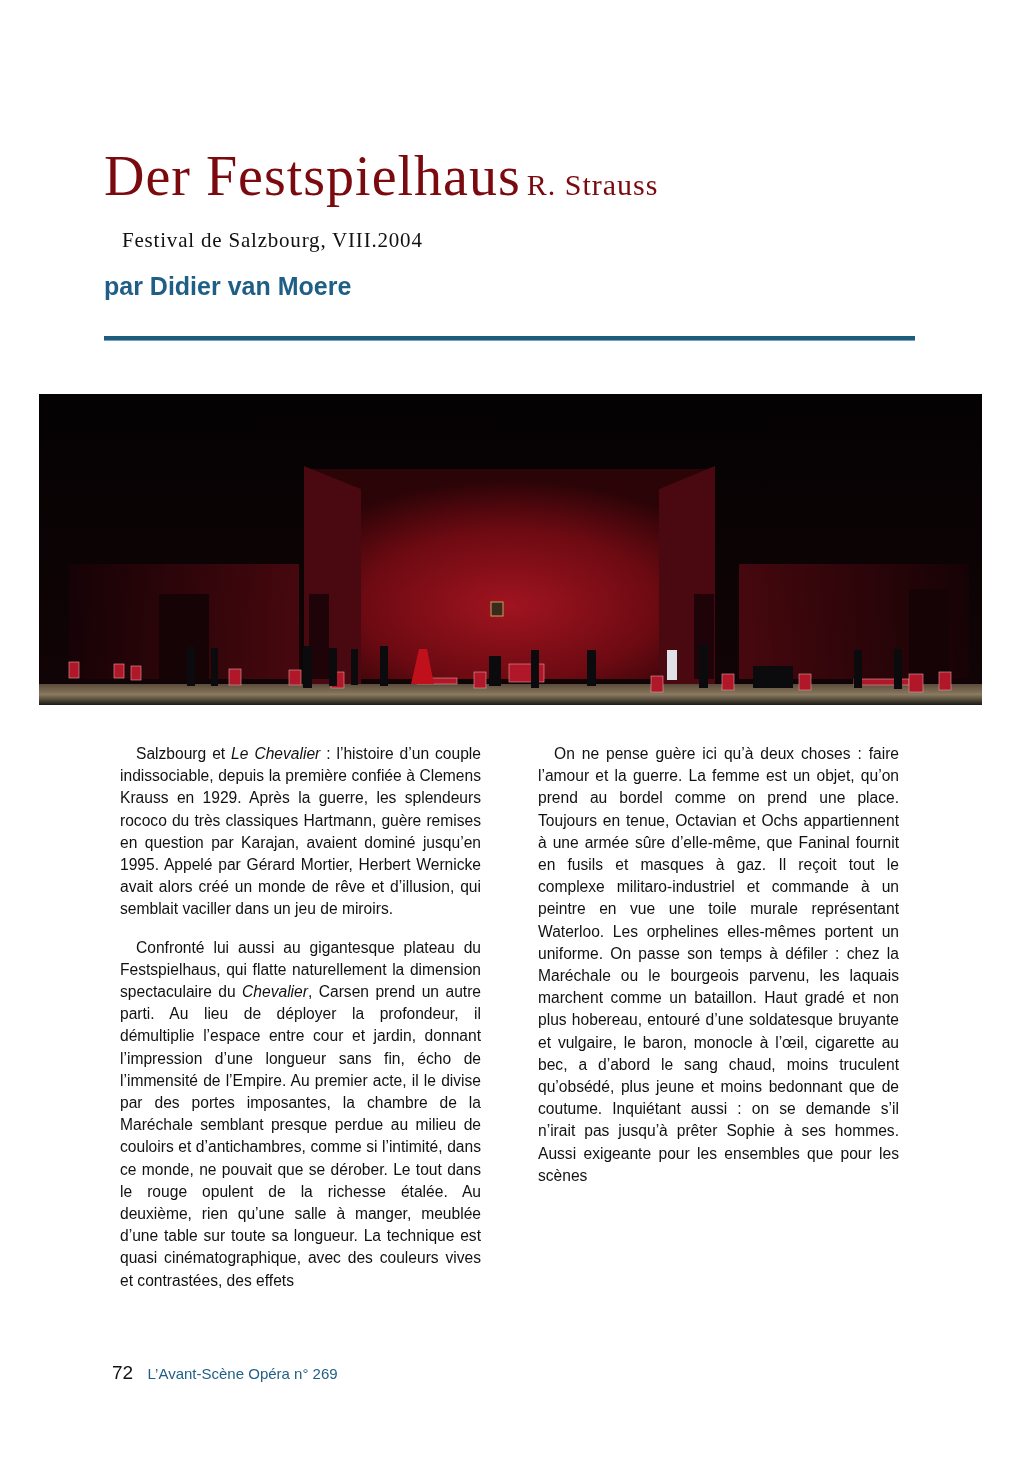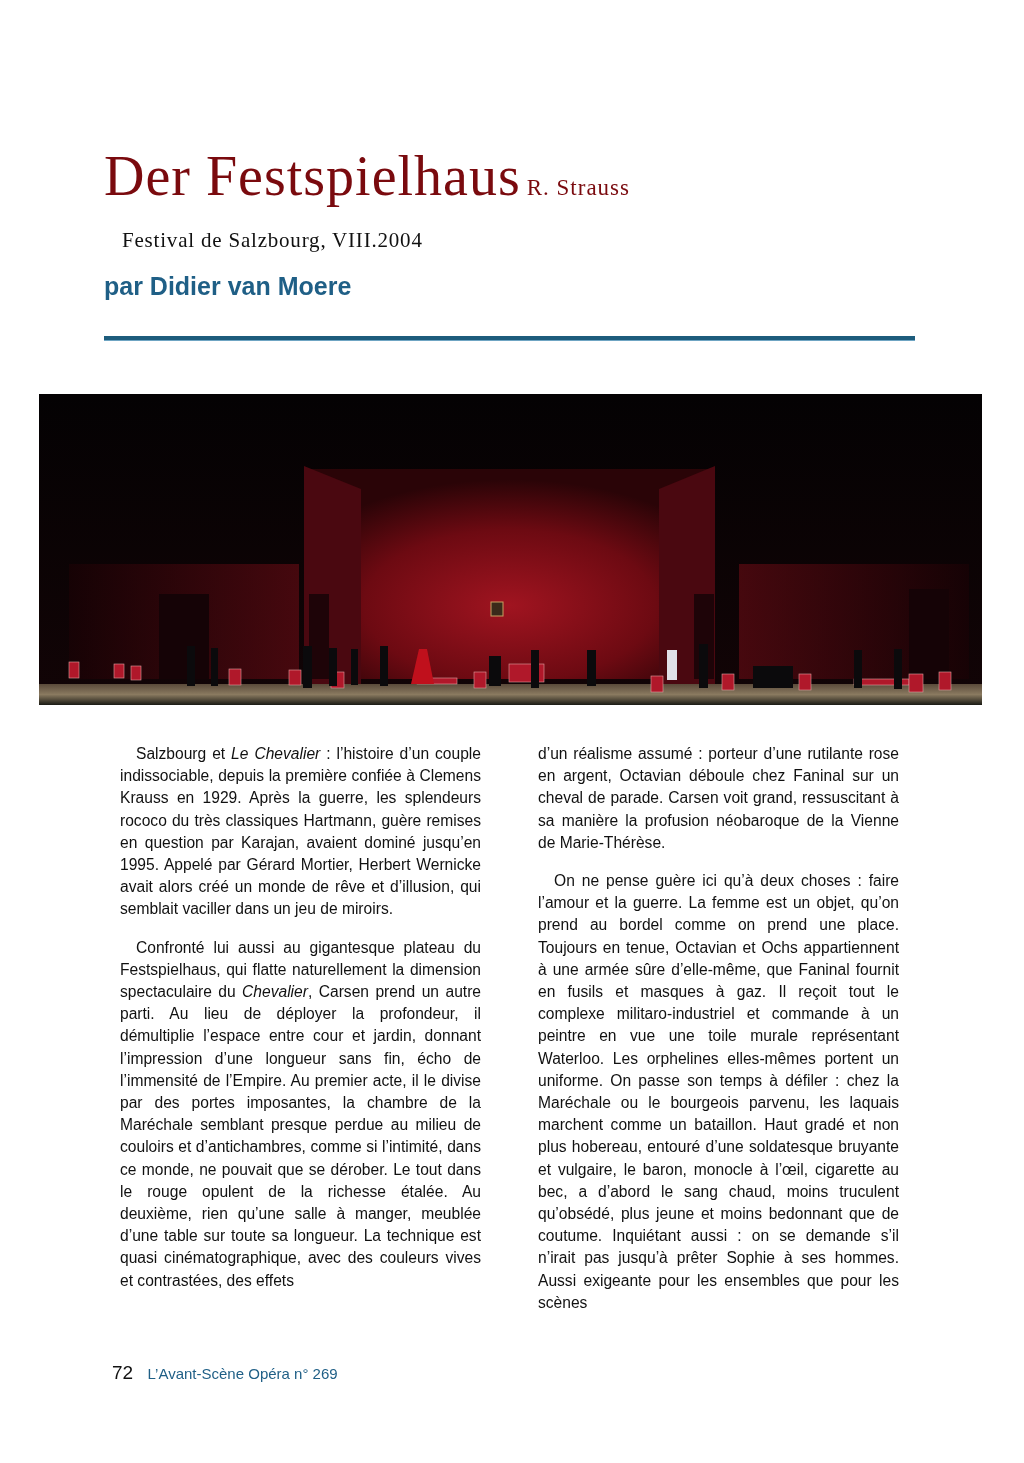--- a/index.html
+++ b/index.html
@@ -1,20 +1,20 @@
 <!DOCTYPE html>
 <html><head>
   <meta charset="utf-8">
   <style>
     html, body { margin: 0; padding: 0; background: #ffffff; }
     body { width: 1024px; height: 1463px; position: relative; overflow: hidden; font-family: "Liberation Sans", sans-serif; color: #111; }
 
     .title-block { position: absolute; left: 104px; top: 140px; }
     .title { font-family: "Liberation Serif", serif; color: #7a0a0e; font-size: 56px; line-height: 72px; letter-spacing: 1px; white-space: nowrap; }
-    .title .composer { font-size: 23px; letter-spacing: 1px; margin-left: 6px; }
+    .title .composer { font-size: 30px; letter-spacing: 1px; margin-left: 6px; }
     .subtitle { position: absolute; left: 104px; top: 228px; font-family: "Liberation Serif", serif; font-size: 21px; letter-spacing: 0.8px; color: #111; white-space: nowrap; margin-left: 18px; }
     .byline { position: absolute; left: 104px; top: 272px; font-family: "Liberation Sans", sans-serif; font-weight: bold; font-size: 25px; color: #1f5f86; white-space: nowrap; }
     .rule { position: absolute; left: 104px; top: 336px; width: 811px; height: 4px; background: #1d5c7c; border-bottom: 1px solid #6fa5c3; }
 
     .photo { position: absolute; left: 39px; top: 394px; width: 943px; height: 311px; overflow: hidden; background: #050304; }
     .photo svg { display: block; }
 
     .col { position: absolute; top: 727px; width: 393px; font-size: 15.6px; line-height: 22.2px; text-align: justify; }
     .col.left { left: 104px; }
     .col.right { left: 522px; }
@@ -120,20 +120,19 @@
     <rect x="628" y="256" width="10" height="30" fill="#e0e0e8"></rect>
   </svg>
 </div>
 
 <div class="col left">
   <p><span>Salzbourg et </span><em>Le Chevalier</em><span> : l’histoire d’un couple indissociable, depuis la première confiée à Clemens Krauss en 1929. Après la guerre, les splendeurs rococo du très classiques Hartmann, guère remises en question par Karajan, avaient dominé jusqu’en 1995. Appelé par Gérard Mortier, Herbert Wernicke avait alors créé un monde de rêve et d’illusion, qui semblait vaciller dans un jeu de miroirs.</span></p>
   <p><span>Confronté lui aussi au gigantesque plateau du Festspielhaus, qui flatte naturellement la dimension spectaculaire du </span><em>Chevalier</em><span>, Carsen prend un autre parti. Au lieu de déployer la profondeur, il démultiplie l’espace entre cour et jardin, donnant l’impression d’une longueur sans fin, écho de l’immensité de l’Empire. Au premier acte, il le divise par des portes imposantes, la chambre de la Maréchale semblant presque perdue au milieu de couloirs et d’antichambres, comme si l’intimité, dans ce monde, ne pouvait que se dérober. Le tout dans le rouge opulent de la richesse étalée. Au deuxième, rien qu’une salle à manger, meublée d’une table sur toute sa longueur. La technique est quasi cinématographique, avec des couleurs vives et contrastées, des effets</span></p>
 </div>
 
 <div class="col right">
-  <p style="text-indent:0">d’un réalisme assumé : porteur d’une rutilante rose en argent, Octavian déboule chez Faninal sur un cheval de parade. Carsen voit grand, ressuscitant à sa manière la profusion néobaroque de la Vienne de Marie-Thérèse.</p>
   <p>On ne pense guère ici qu’à deux choses : faire l’amour et la guerre. La femme est un objet, qu’on prend au bordel comme on prend une place. Toujours en tenue, Octavian et Ochs appartiennent à une armée sûre d’elle-même, que Faninal fournit en fusils et masques à gaz. Il reçoit tout le complexe militaro-industriel et commande à un peintre en vue une toile murale représentant Waterloo. Les orphelines elles-mêmes portent un uniforme. On passe son temps à défiler : chez la Maréchale ou le bourgeois parvenu, les laquais marchent comme un bataillon. Haut gradé et non plus hobereau, entouré d’une soldatesque bruyante et vulgaire, le baron, monocle à l’œil, cigarette au bec, a d’abord le sang chaud, moins truculent qu’obsédé, plus jeune et moins bedonnant que de coutume. Inquiétant aussi : on se demande s’il n’irait pas jusqu’à prêter Sophie à ses hommes. Aussi exigeante pour les ensembles que pour les scènes</p>
 </div>
 
 <div class="footer">
   <span class="pagenum">72</span>
   <span class="journal">L’Avant-Scène Opéra n° 269</span>
 </div>
 
 </body></html>

